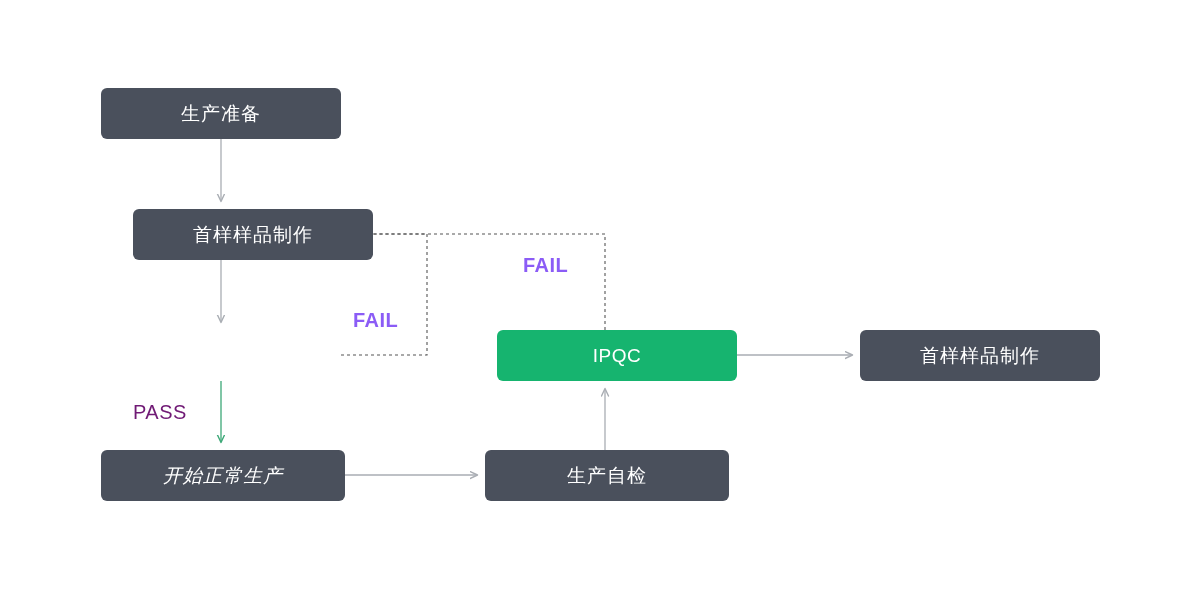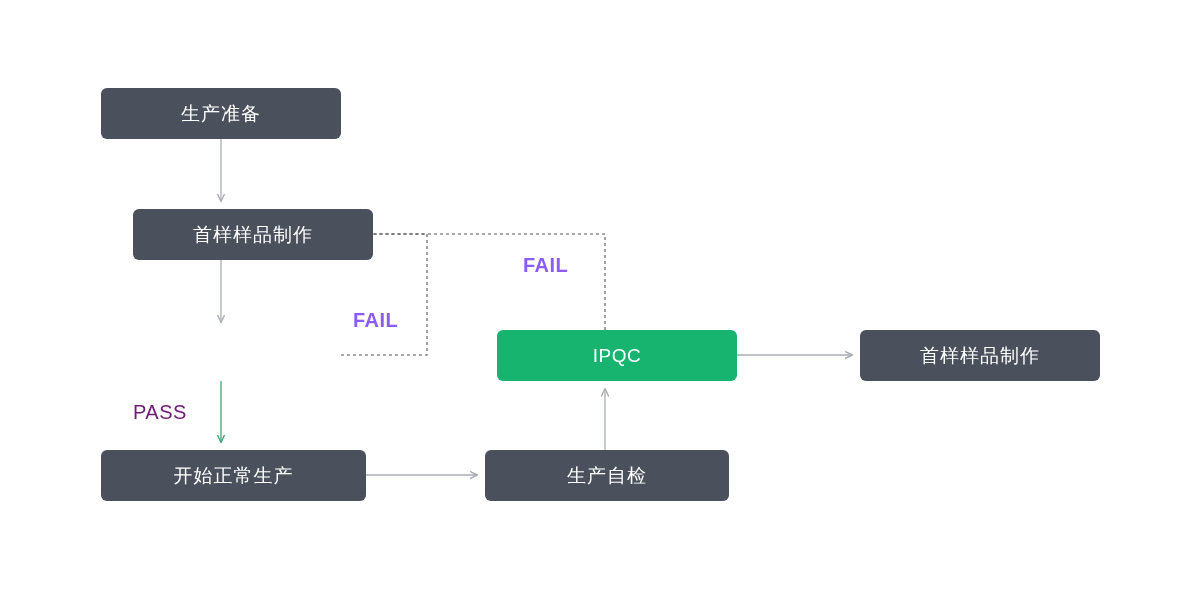--- a/index.html
+++ b/index.html
@@ -95,21 +95,21 @@
 
      首样样品制作 (dashed, up then left) --&gt;
     <path d="M605,330 L605,234 L350,234" fill="none" stroke="#555555" stroke-width="1.1" stroke-dasharray="3,3"></path>
   </svg>
 
   <div class="node dark" style="left:101px; top:88px; width:240px; height:51px;">生产准备</div>
 
   <div class="node dark" style="left:101px; top:209px; width:240px; height:51px;margin-left:32px;">首样样品制作</div>
 
 
-  <div class="node dark" style="left:101px; top:450px; width:265px; height:51px;">开始正常生产</div>
+  <div class="node dark" style="left:101px; top:450px; width:244px; height:51px;font-style:italic;">开始正常生产</div>
 
   <div class="node dark" style="left:485px; top:450px; width:244px; height:51px;">生产自检</div>
 
   <div class="node green latin" style="left:485px; top:330px; width:240px; height:51px;margin-left:12px;">IPQC</div>
 
   <div class="node dark" style="left:860px; top:330px; width:240px; height:51px;">首样样品制作</div>
 
   <div class="edge-label fail" style="left:353px; top:310px;">FAIL</div>
 
   <div class="edge-label fail" style="left:523px; top:255px;">FAIL</div>

